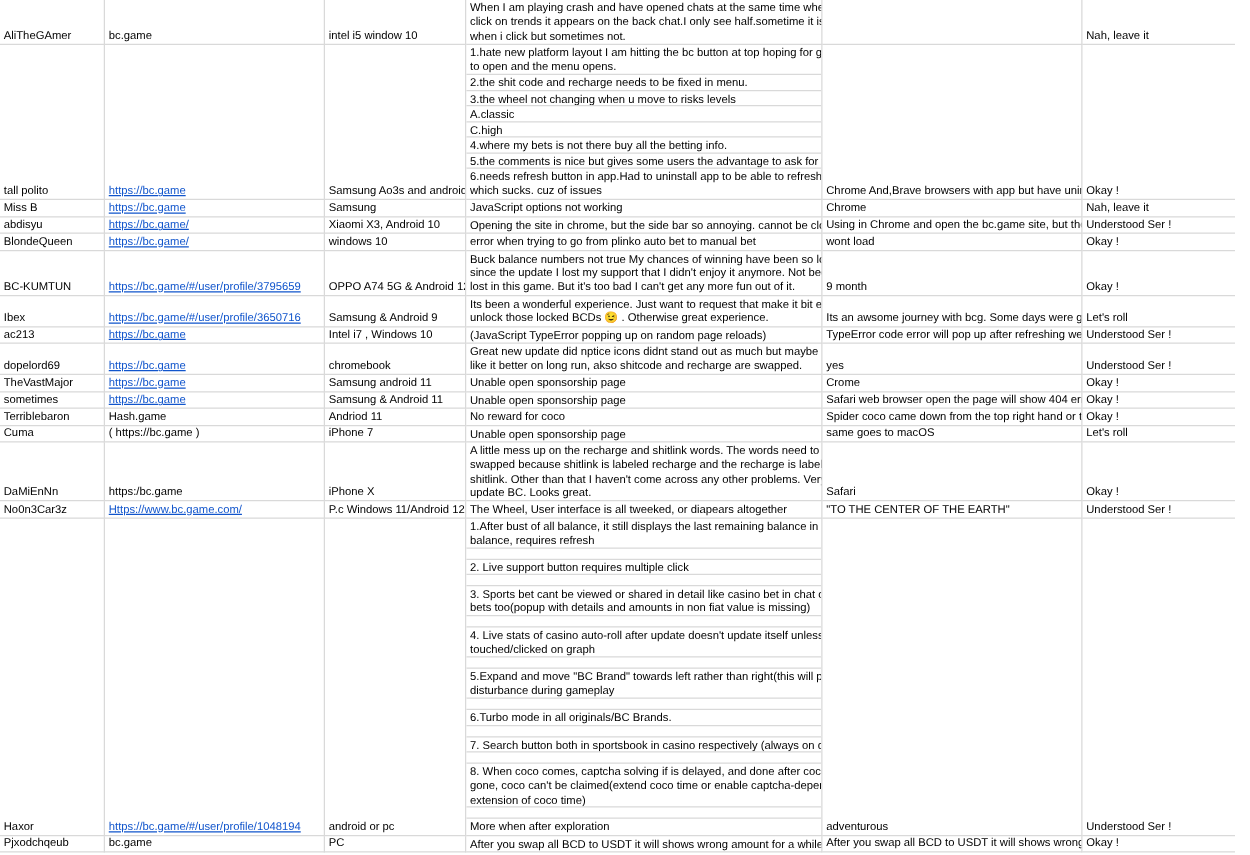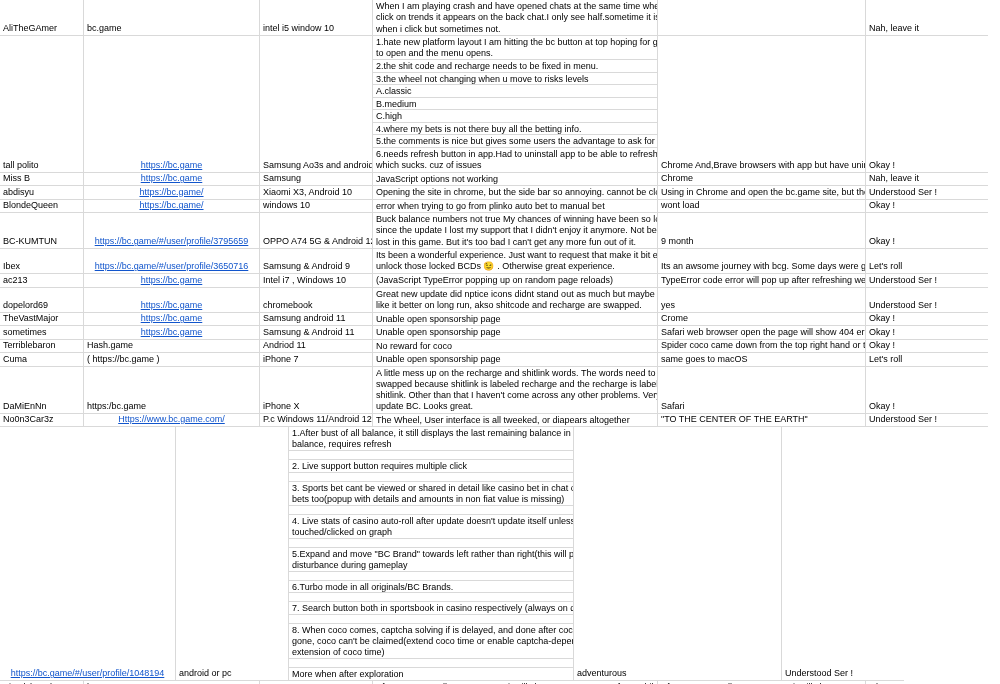--- a/index.html
+++ b/index.html
@@ -30,21 +30,21 @@
     border-bottom: 1px solid var(--grid);
     padding: 1px 3px 0 3px;
     white-space: pre; line-height: 11.3px; overflow: hidden;
   }
   .item:last-child { border-bottom: none; }
   .l0 { height: 9px; padding: 0; }
   .l1 { height: 12.5px; }
   .l2 { height: 24px; }
   .l3 { height: 35px; }
   .l4 { height: 46px; }
-  a { color: var(--link); text-decoration: underline; text-align: center; }
+  a { color: var(--link); text-decoration: underline; }
 </style>
 </head>
 <body>
 
 <div class="sheet">
   <div class="grp">
     <div class="cell cA">
         <span>AliTheGAmer</span>
       </div>
     <div class="cell cB">
@@ -75,21 +75,20 @@
       </div>
     <div class="cell cC">
         <span>Samsung Ao3s and android 11</span>
       </div>
     <div class="cell cD">
         <div class="item l2">1.hate new platform layout I am hitting the bc button at top hoping for games
 to open and the menu opens.</div>
         <div class="item l1">2.the shit code and recharge needs to be fixed in menu.</div>
         <div class="item l1">3.the wheel not changing when u move to risks levels</div>
         <div class="item l1">A.classic</div>
-        <div class="item l1">B.medium</div>
         <div class="item l1">C.high</div>
         <div class="item l1">4.where my bets is not there buy all the betting info.</div>
         <div class="item l1">5.the comments is nice but gives some users the advantage to ask for tips.</div>
         <div class="item l2">6.needs refresh button in app.Had to uninstall app to be able to refresh more
 which sucks. cuz of issues</div>
       </div>
     <div class="cell cE">
         <span>Chrome And,Brave browsers with app but have uninstalled</span>
       </div>
     <div class="cell cF">
@@ -371,20 +370,23 @@
       </div>
     <div class="cell cE">
         <span>"TO THE CENTER OF THE EARTH"</span>
       </div>
     <div class="cell cF">
         <span>Understood Ser !</span>
       </div>
   </div>
 
   <div class="grp">
+    <div class="cell cA">
+        <span>Haxor</span>
+      </div>
     <div class="cell cB">
         <a href="#">https://bc.game/#/user/profile/1048194</a>
       </div>
     <div class="cell cC">
         <span>android or pc</span>
       </div>
     <div class="cell cD">
         <div class="item l2">1.After bust of all balance, it still displays the last remaining balance in
 balance, requires refresh</div>
         <div class="item l0"></div>

